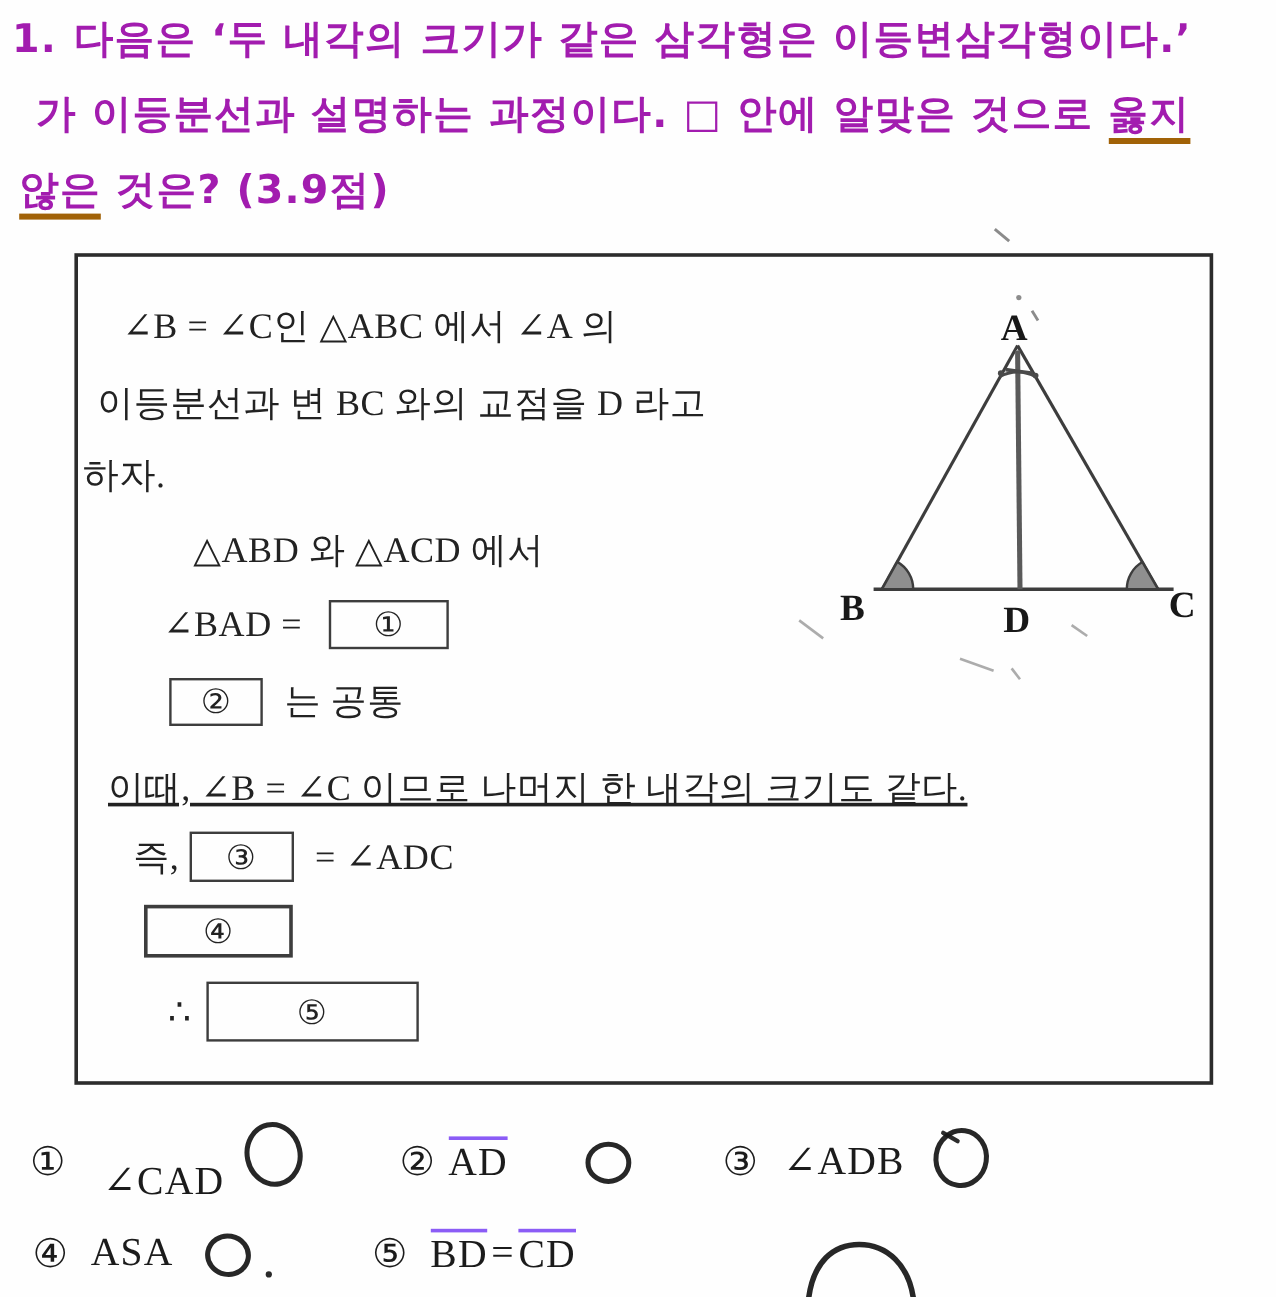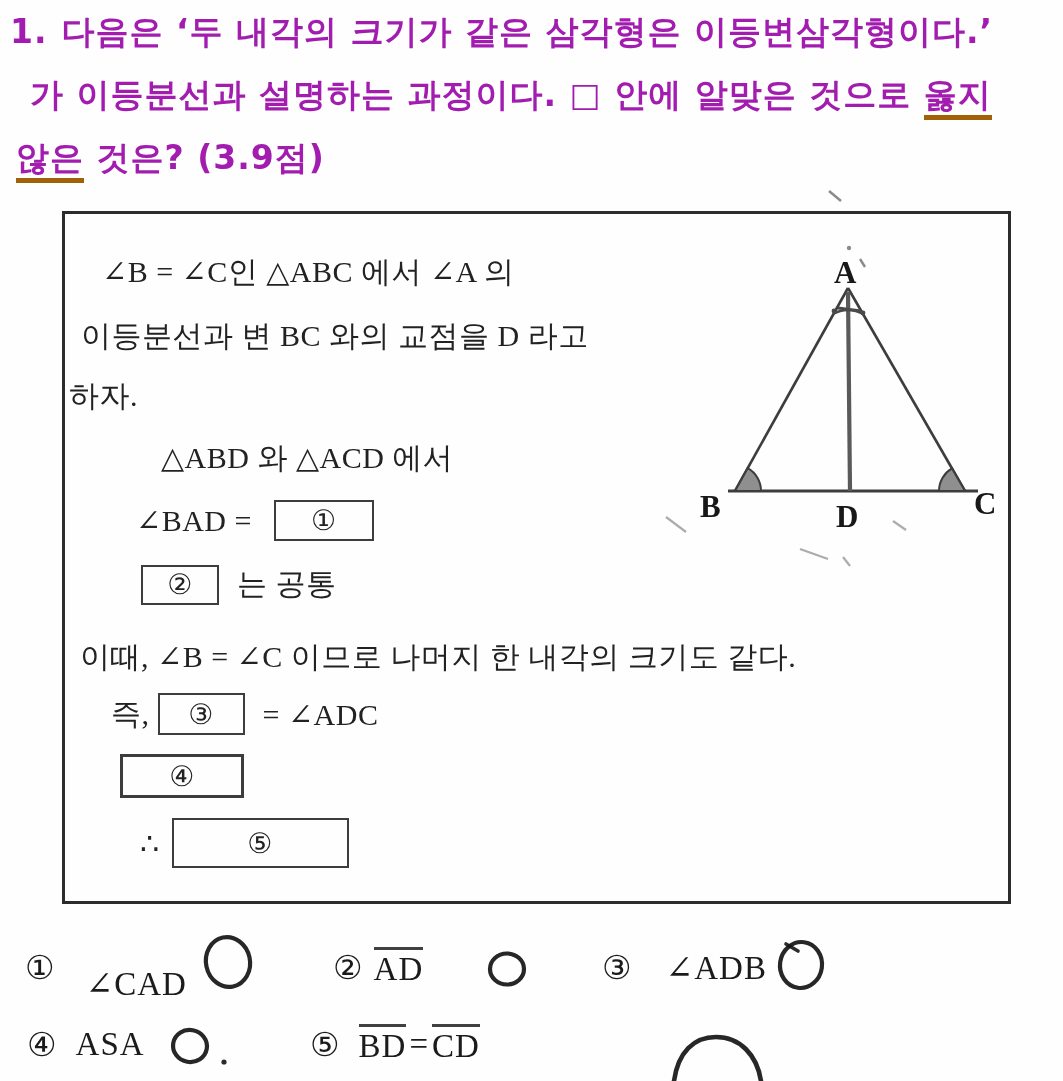--- a/index.html
+++ b/index.html
@@ -62,24 +62,24 @@
     font-size:33px;color:#1b1b1b;
     white-space:nowrap;
   }
   .onum{font-family:"DejaVu Sans",sans-serif;font-size:33px;}
   .olabel{
     font-family:"Liberation Serif","DejaVu Serif","DejaVu Sans",serif;
     letter-spacing:1px;
   }
   .ov{
     display:inline-block;
-    border-top:3px solid #404040;
+    border-top:3px solid #8b5cf6;
     padding-top:2px;line-height:1.05;
   }
-  .gap31{margin-left:31px;margin-top:33px;} .gap29{margin-left:34px;}
+  .gap31{margin-left:31px;margin-top:33px;} .gap29{margin-left:21px;}
   .gap19{margin-left:19px;} .gap11{margin-left:11px;}
   .eq{margin:0 3px;}
 
   svg{display:block;}
   .noselect{pointer-events:none;}
 </style>
 </head>
 <body>
 
 <div id="page">
@@ -108,21 +108,21 @@
         </span>
     </div>
 
     <div class="pline" style="left:76px;top:350px;">
       <span class="blank b2">
           <span>②</span>
         </span>
       <span>는 공통</span>
     </div>
 
-    <div class="pline" style="left:15px;top:423px;">이때, ∠B = ∠C 이므로 나머지 한 내각의 크기도 같다.</div>
+    <div class="pline" style="left:25px;top:423px;text-decoration:underline;">이때, ∠B = ∠C 이므로 나머지 한 내각의 크기도 같다.</div>
 
     <div class="pline" style="left:46px;top:479px;">
       <span>즉,</span>
       <span class="blank b3">
           <span>③</span>
         </span>
       <span>= ∠ADC</span>
     </div>
 
     <div class="pline" style="left:31px;top:540px;">

